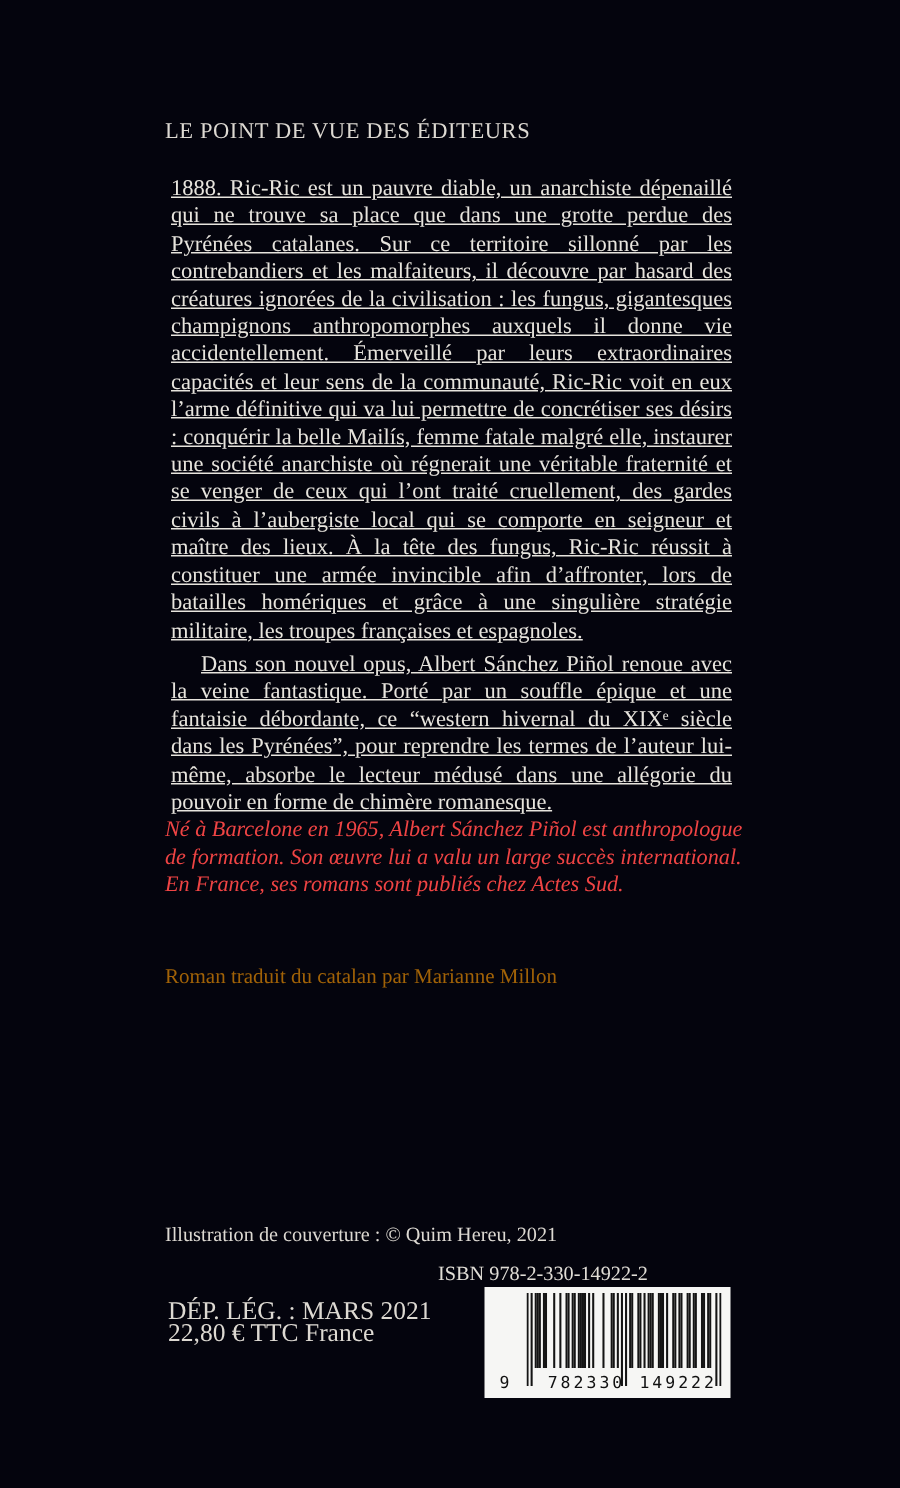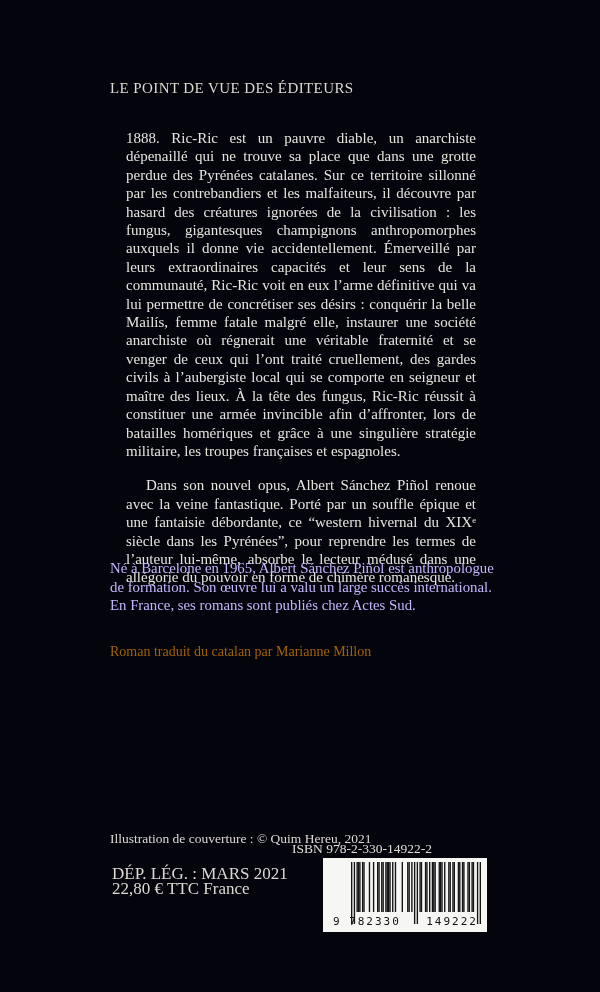--- a/index.html
+++ b/index.html
@@ -13,51 +13,51 @@
   }
   .editors-header{
     position:absolute;left:110px;top:80px;width:400px;
     font-size:15px;letter-spacing:0.4px;color:#ddd9d2;
   }
   .synopsis{
     position:absolute;left:110px;top:113px;width:382px;
     font-size:15px;line-height:18.4px;
     text-align:justify;text-justify:inter-word;
   }
-  .synopsis p{margin:16px;}
+  .synopsis p{margin:4px;text-decoration:underline;}
   .synopsis p.indent{text-indent:20px;}
   .bio{
-    position:absolute;left:110px;top:559px;width:392px;
-    font-size:14.8px;line-height:18.6px;
-    color:#c4b5fd;
+    position:absolute;left:110px;top:544px;width:392px;
+    font-style:italic;font-size:14.8px;line-height:18.6px;
+    color:#ef4444;
   }
   .translator{
     position:absolute;left:110px;top:644px;width:400px;
     font-size:14px;color:#a16207;
   }
   .illustration-credit{
     position:absolute;left:110px;top:815px;width:420px;
-    font-size:13.5px;color:#ddd9d2;margin-top:16px;
+    font-size:13.5px;color:#ddd9d2;
   }
   .isbn-label{
     position:absolute;left:237px;top:841px;width:250px;
     text-align:center;font-size:13.5px;color:#e0ddd6;
   }
   .barcode-box{
     position:absolute;left:323px;top:858px;width:164px;height:74px;
     background:#f6f6f4;
   }
   .barcode-box svg{position:absolute;left:28px;top:4px;width:130px;height:62px;}
   .bc-digit{
     position:absolute;bottom:4px;
     font-family:"DejaVu Sans Mono", monospace;
     font-size:11px;color:#111;letter-spacing:1.5px;
   }
   .bc-first{left:10px;}
-  .bc-left{left:17px;width:70px;text-align:center;letter-spacing:2px;}
+  .bc-left{left:33px;width:70px;text-align:center;letter-spacing:2px;}
   .bc-right{left:97px;width:58px;text-align:right;letter-spacing:2px;}
   .publisher{
     position:absolute;left:112px;top:866px;width:220px;
   }
   .publisher-name{
     font-style:italic;font-size:21px;letter-spacing:1.5px;
     color:#eceae4;margin:0 0 6px 0;
   }
   .publisher-line{
     font-size:17px;line-height:15px;color:#ddd9d2;margin:0;

